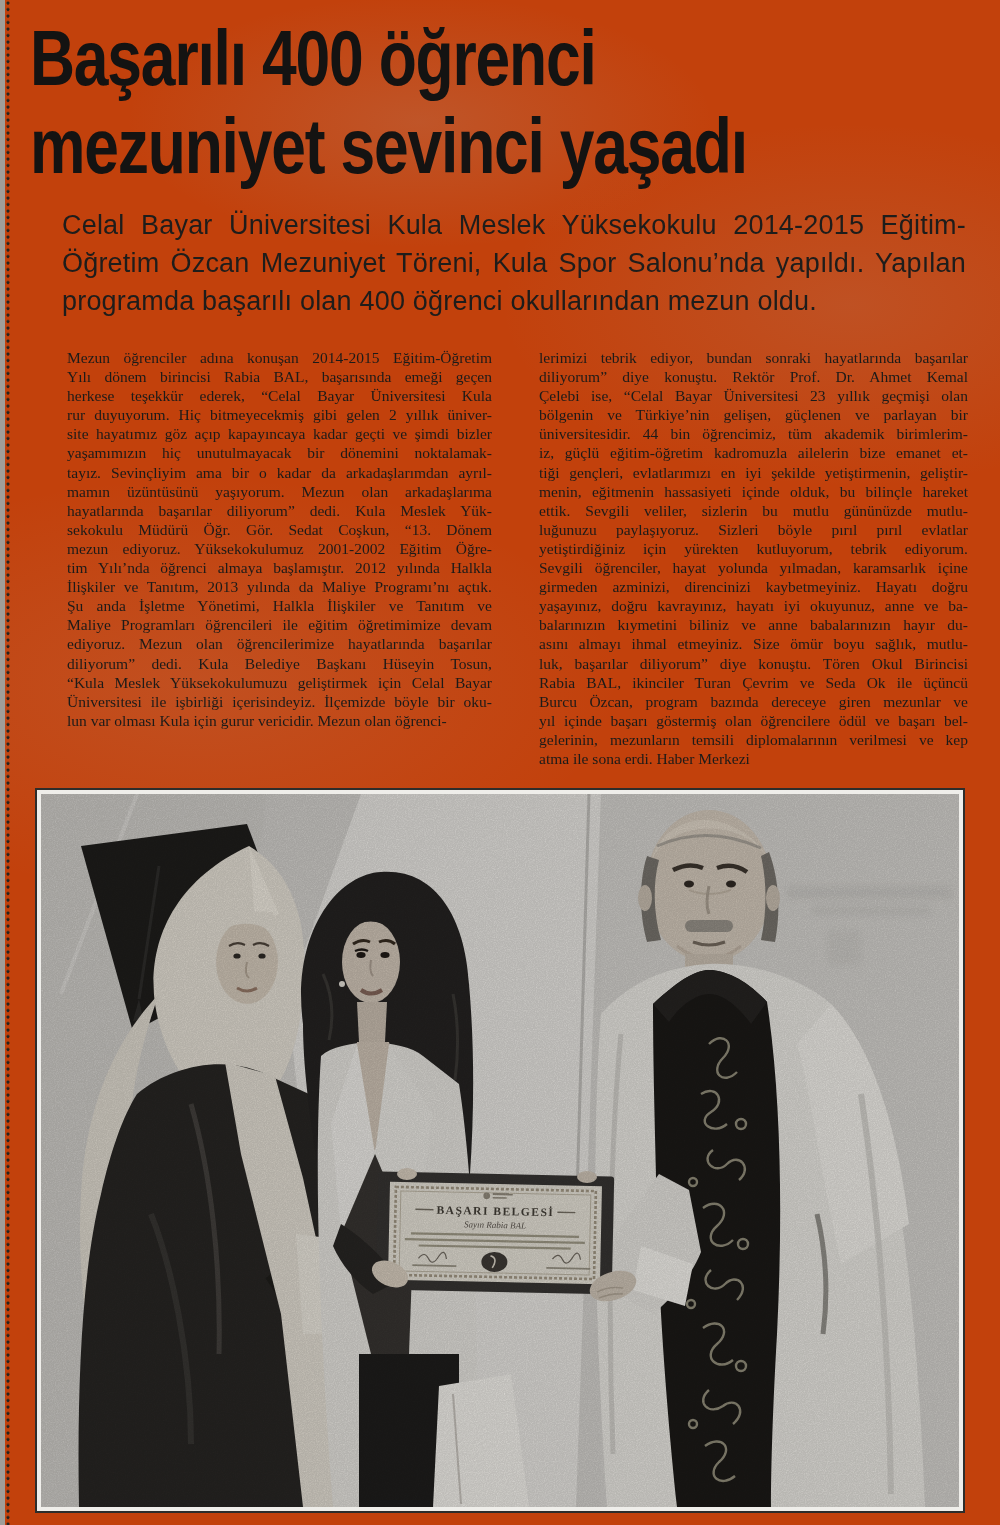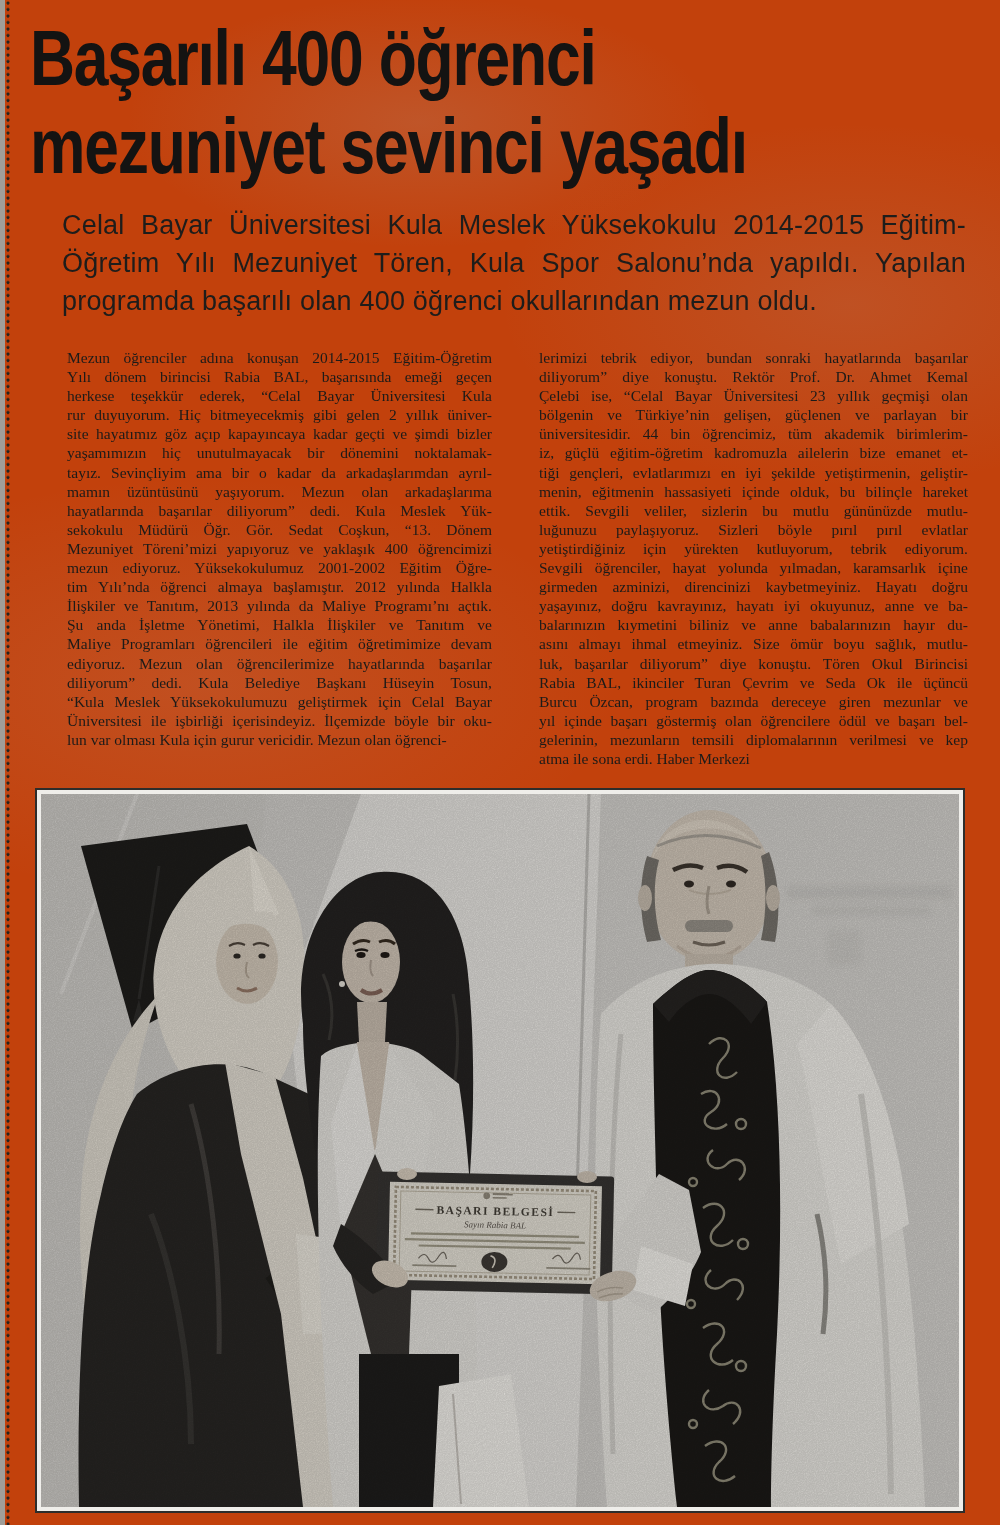--- a/index.html
+++ b/index.html
@@ -64,37 +64,36 @@
   <div class="edge-strip"></div>
   <div class="perforation"></div>
 
   <div class="headline">
     <div class="hline">Başarılı 400 öğrenci</div>
     <div class="hline">mezuniyet sevinci yaşadı</div>
   </div>
 
   <div class="deck">
       <div class="tline">Celal Bayar Üniversitesi Kula Meslek Yüksekokulu 2014-2015 Eğitim-</div>
-      <div class="tline">Öğretim Yılı Mezuniyet Tören, Kula Spor Salonu’nda yapıldı. Yapılan</div>
+      <div class="tline">Öğretim Özcan Mezuniyet Töreni, Kula Spor Salonu’nda yapıldı. Yapılan</div>
       <div class="tline">programda başarılı olan 400 öğrenci okullarından mezun oldu.</div>
     </div>
 
   <div class="bodytext">
     <div class="col col-left">
         <div class="tline">Mezun öğrenciler adına konuşan 2014-2015 Eğitim-Öğretim</div>
         <div class="tline">Yılı dönem birincisi Rabia BAL, başarısında emeği geçen</div>
         <div class="tline">herkese teşekkür ederek, “Celal Bayar Üniversitesi Kula</div>
         <div class="tline">rur duyuyorum. Hiç bitmeyecekmiş gibi gelen 2 yıllık üniver-</div>
         <div class="tline">site hayatımız göz açıp kapayıncaya kadar geçti ve şimdi bizler</div>
         <div class="tline">yaşamımızın hiç unutulmayacak bir dönemini noktalamak-</div>
         <div class="tline">tayız. Sevinçliyim ama bir o kadar da arkadaşlarımdan ayrıl-</div>
         <div class="tline">mamın üzüntüsünü yaşıyorum. Mezun olan arkadaşlarıma</div>
         <div class="tline">hayatlarında başarılar diliyorum” dedi. Kula Meslek Yük-</div>
         <div class="tline">sekokulu Müdürü Öğr. Gör. Sedat Coşkun, “13. Dönem</div>
-        <div class="tline">Mezuniyet Töreni’mizi yapıyoruz ve yaklaşık 400 öğrencimizi</div>
         <div class="tline">mezun ediyoruz. Yüksekokulumuz 2001-2002 Eğitim Öğre-</div>
         <div class="tline">tim Yılı’nda öğrenci almaya başlamıştır. 2012 yılında Halkla</div>
         <div class="tline">İlişkiler ve Tanıtım, 2013 yılında da Maliye Programı’nı açtık.</div>
         <div class="tline">Şu anda İşletme Yönetimi, Halkla İlişkiler ve Tanıtım ve</div>
         <div class="tline">Maliye Programları öğrencileri ile eğitim öğretimimize devam</div>
         <div class="tline">ediyoruz. Mezun olan öğrencilerimize hayatlarında başarılar</div>
         <div class="tline">diliyorum” dedi. Kula Belediye Başkanı Hüseyin Tosun,</div>
         <div class="tline">“Kula Meslek Yüksekokulumuzu geliştirmek için Celal Bayar</div>
         <div class="tline">Üniversitesi ile işbirliği içerisindeyiz. İlçemizde böyle bir oku-</div>
         <div class="tline">lun var olması Kula için gurur vericidir. Mezun olan öğrenci-</div>

